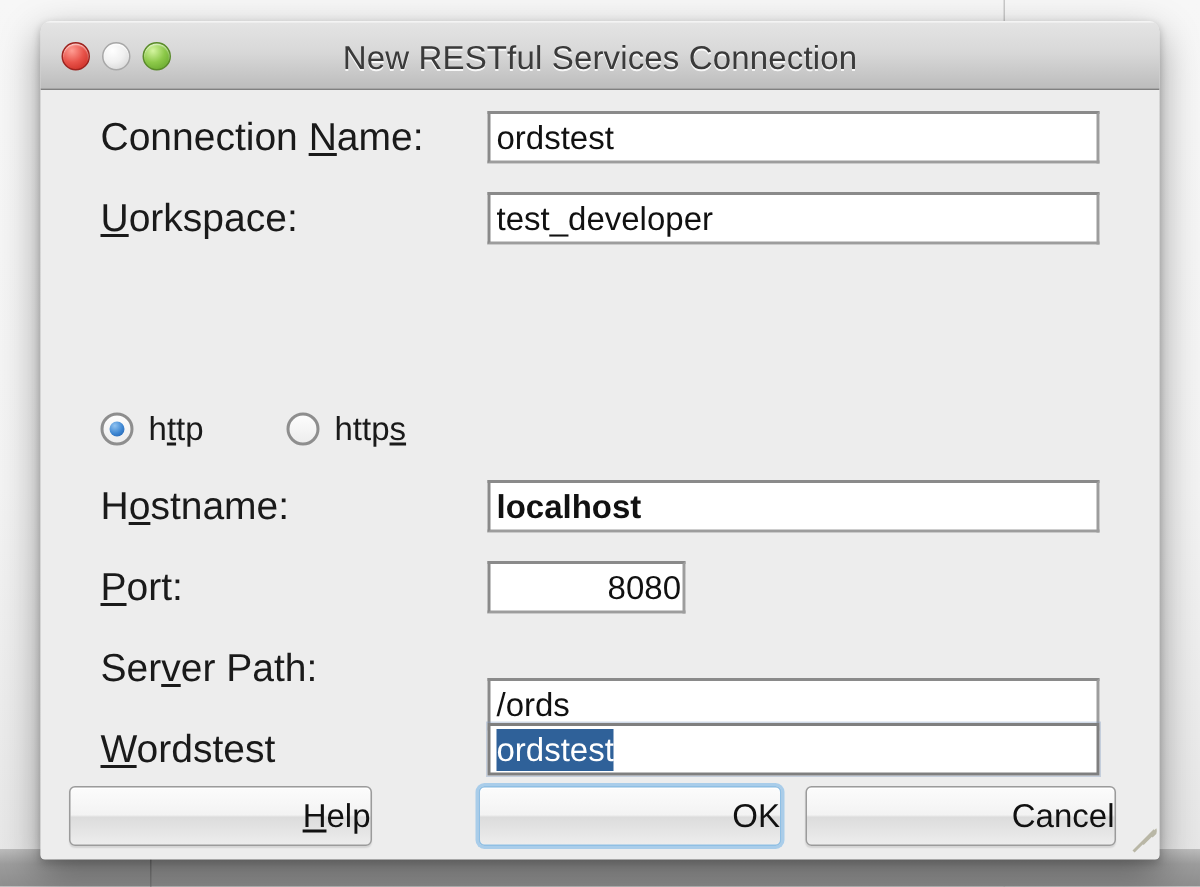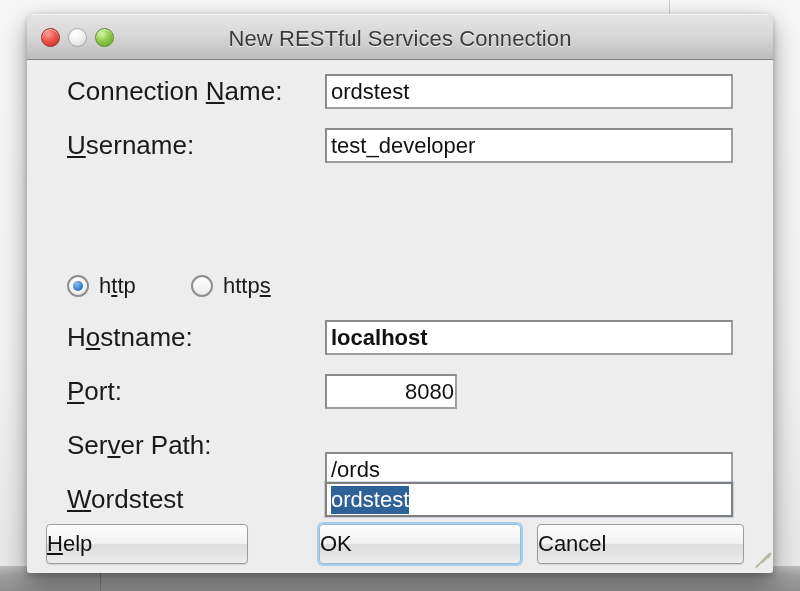--- a/index.html
+++ b/index.html
@@ -201,21 +201,21 @@
     top: 8px;
     height: 40px;
     box-sizing: border-box;
     border: 1px solid #9b9b9b;
     border-radius: 4px;
     background: linear-gradient(to bottom, #fcfcfc 0%, #f3f3f3 48%, #dcdcdc 52%, #ededed 100%);
     box-shadow: 0 1px 1px rgba(0,0,0,0.10), inset 0 1px 0 rgba(255,255,255,0.9);
     font-size: 22px;
     color: #111;
     line-height: 38px;
-    text-align: left;
+    text-align: right;
     cursor: default;
     user-select: none;
   }
   #btn-help  { left: 19px;  width: 202px; }
   #btn-ok    { left: 292px; width: 202px; }
   #btn-cancel{ left: 510px; width: 207px; }
   #btn-ok {
     border-color: #8fbfe4;
     box-shadow: 0 0 0 2px #a9cdea, 0 1px 1px rgba(0,0,0,0.10), inset 0 1px 0 rgba(255,255,255,0.9);
   }
@@ -259,21 +259,21 @@
     </div>
 
     <div id="content">
 
       <div class="form-row" style="top:14px;">
         <span class="field-label"><span>Connection </span><span class="mn">N</span><span>ame:</span></span>
         <span class="text-field wide" style="top:0;"><span>ordstest</span></span>
       </div>
 
       <div class="form-row" style="top:68px;">
-        <span class="field-label"><span></span><span class="mn">U</span><span>sername:</span></span>
+        <span class="field-label"><span></span><span class="mn">U</span><span>orkspace:</span></span>
         <span class="text-field wide" style="top:0;"><span>test_developer</span></span>
       </div>
 
       <div id="protocol-row">
         <label class="radio-item" style="left:40px;">
           <span class="radio-dot checked"></span>
           <span class="radio-label"><span>h</span><span class="mn">t</span><span>tp</span></span>
         </label>
         <label class="radio-item" style="left:164px;">
           <span class="radio-dot"></span>

